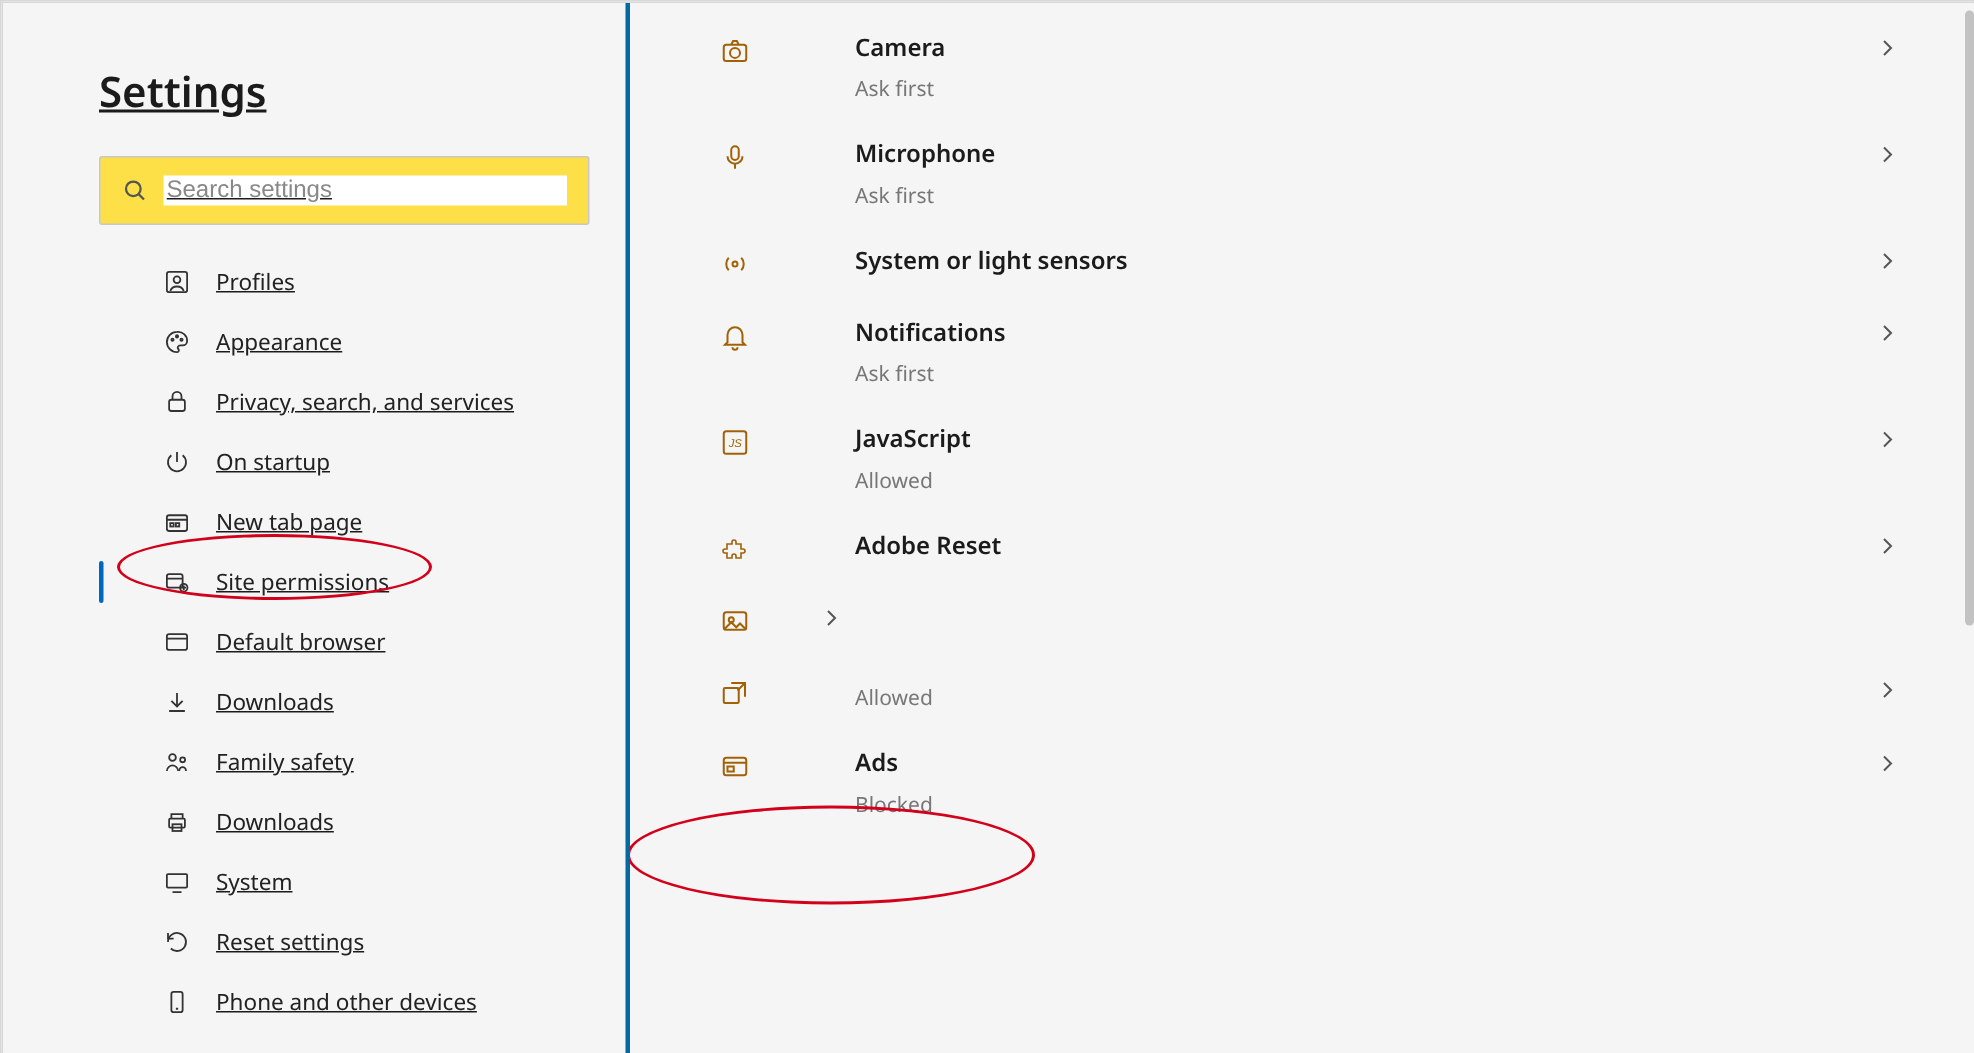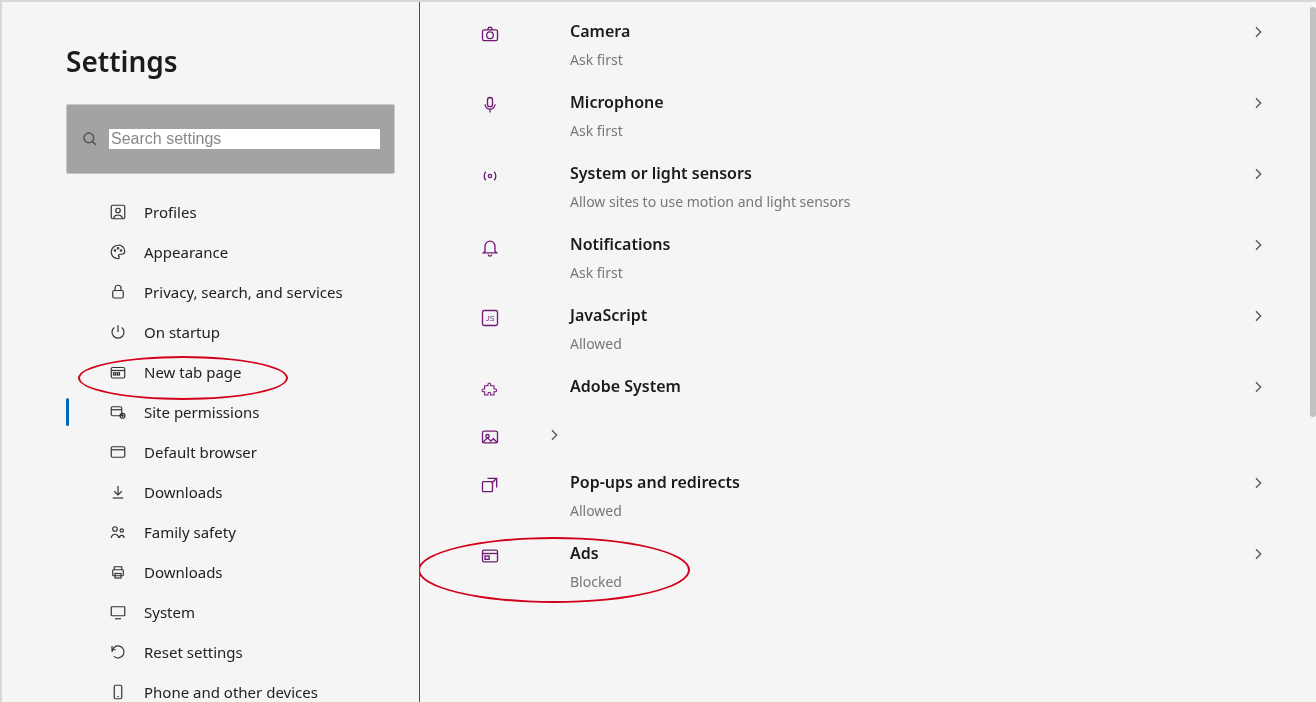--- a/index.html
+++ b/index.html
@@ -12,37 +12,38 @@
     border:1px solid #d8d8d8;
     box-sizing:border-box;
     position:relative;
   }
   .wrap{
     display:flex;
     height:100%;
   }
   .sidebar{
     width:418px;
-    border-right:1px solid #0369a1;
+    border-right:3px solid #0369a1;
     box-sizing:border-box;
     padding:40px 24px 0 64px;
     position:relative;
+    text-decoration:underline;
   }
   .settings-title{
     font-size:28px;
     font-weight:600;
     margin:0 0 24px 0;
   }
   .search-wrap{
     display:flex;
     align-items:center;
     height:44px;
     border:1px solid #c8c8c8;
-    background:#a3a3a3;
-    padding:12px 14px;
+    background:#fde047;
+    padding:0 14px;
     border-radius:2px;
     margin-bottom:18px;
   }
   .search-wrap svg{flex:0 0 auto;}
   .search-input{
     border:none;outline:none;
     font-size:16px;
     margin-left:10px;
     flex:1;
     color:#555;
@@ -86,21 +87,21 @@
     display:flex;
     align-items:flex-start;
     padding:22px 0 0 0;
     cursor:pointer;
     position:relative;
     gap:44px;
   }
   .perm .pic{
     width:24px;height:24px;
     display:flex;align-items:center;justify-content:center;
-    color:#701a75;
+    color:#a16207;
     margin-top:2px;
     font-style:italic;
   }
   .perm .texts{
     margin-left:24px;
     flex:1;
   }
   .perm .ptitle{
     font-size:16px;
     font-weight:600;
@@ -326,21 +327,20 @@
         <svg width="20" height="20" viewBox="0 0 24 24" fill="none" stroke="currentColor" stroke-width="1.6">
             <circle cx="12" cy="12" r="2"></circle>
             <path d="M5 12a7 7 0 0 1 2-5"></path>
             <path d="M19 12a7 7 0 0 0-2-5"></path>
             <path d="M5 12a7 7 0 0 0 2 5"></path>
             <path d="M19 12a7 7 0 0 1-2 5"></path>
           </svg>
       </span>
       <div class="texts">
         <div class="ptitle">System or light sensors</div>
-        <div class="psub">Allow sites to use motion and light sensors</div>
       </div>
       <span class="chev">
         <svg width="16" height="16" viewBox="0 0 24 24" fill="none" stroke="currentColor" stroke-width="2">
             <path d="M9 5l7 7-7 7"></path>
           </svg>
       </span>
     </div>
 
     <div class="perm">
       <span class="pic">
@@ -378,21 +378,21 @@
       </span>
     </div>
 
     <div class="perm">
       <span class="pic">
         <svg width="20" height="20" viewBox="0 0 24 24" fill="none" stroke="currentColor" stroke-width="1.6">
             <path d="M4 7h5V5a2 2 0 0 1 4 0v2h5v5h2a2 2 0 0 1 0 4h-2v5h-5v-2a2 2 0 0 0-4 0v2H4v-5H2a2 2 0 0 1 0-4h2z" transform="scale(0.8) translate(3,3)"></path>
           </svg>
       </span>
       <div class="texts">
-        <div class="ptitle">Adobe System</div>
+        <div class="ptitle">Adobe Reset</div>
       </div>
       <span class="chev">
         <svg width="16" height="16" viewBox="0 0 24 24" fill="none" stroke="currentColor" stroke-width="2">
             <path d="M9 5l7 7-7 7"></path>
           </svg>
       </span>
     </div>
 
     <div class="perm">
       <span class="pic">
@@ -411,21 +411,20 @@
 
     <div class="perm">
       <span class="pic">
         <svg width="20" height="20" viewBox="0 0 24 24" fill="none" stroke="currentColor" stroke-width="1.6">
             <rect x="3" y="8" width="12" height="12" rx="1"></rect>
             <path d="M9 4h11v11"></path>
             <path d="M14 10l6-6"></path>
           </svg>
       </span>
       <div class="texts">
-        <div class="ptitle">Pop-ups and redirects</div>
         <div class="psub">Allowed</div>
       </div>
       <span class="chev">
         <svg width="16" height="16" viewBox="0 0 24 24" fill="none" stroke="currentColor" stroke-width="2">
             <path d="M9 5l7 7-7 7"></path>
           </svg>
       </span>
     </div>
 
     <div class="perm">

